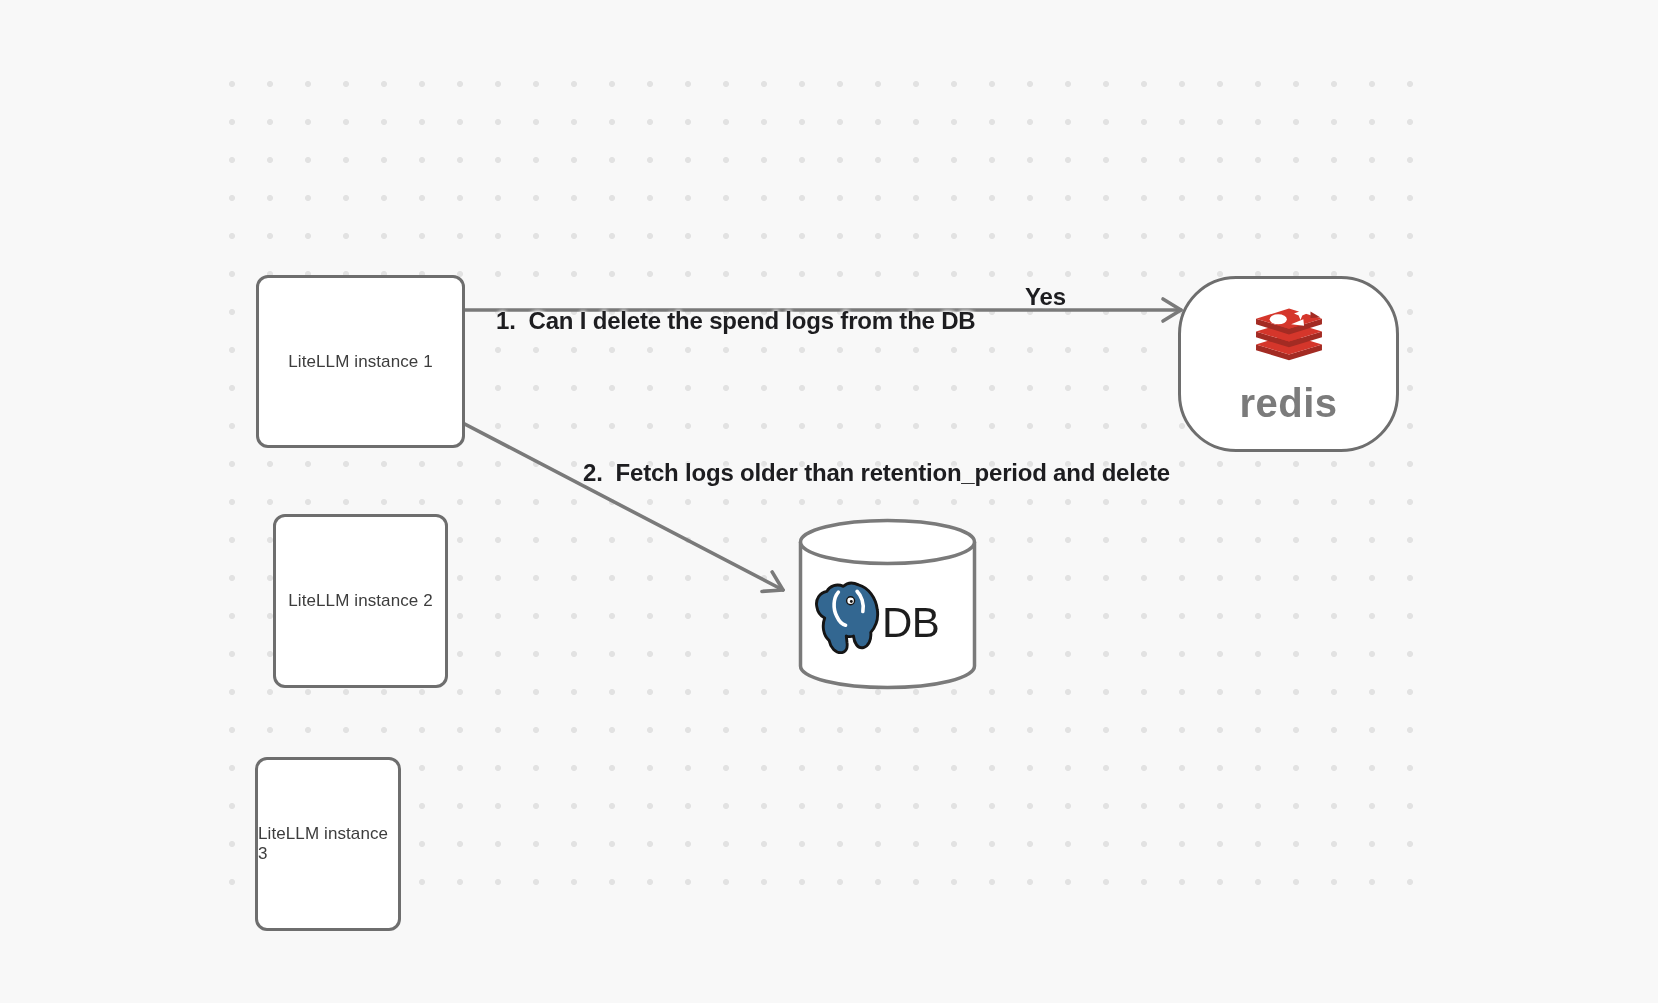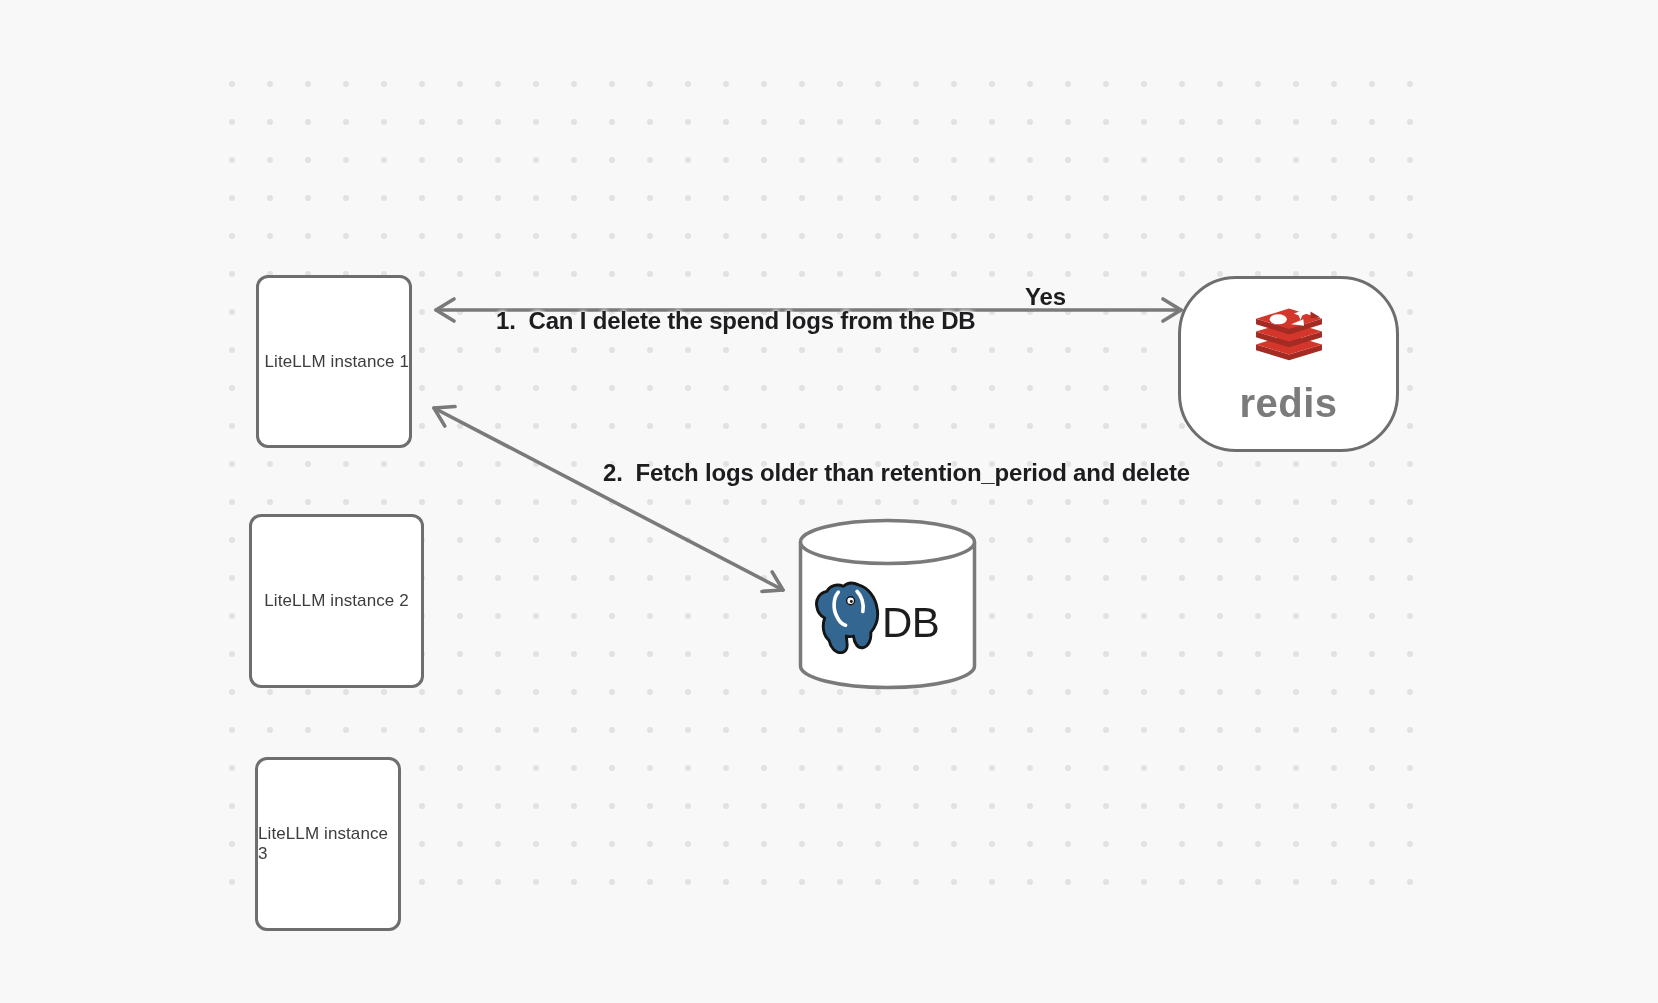--- a/index.html
+++ b/index.html
@@ -17,22 +17,22 @@
   }
   .arrow-layer{position:absolute;left:0;top:0;width:1658px;height:1003px;pointer-events:none;}
   .arrow-line{stroke:var(--arrow,#7a7a7a);stroke-width:3.6;stroke-linecap:round;fill:none;}
   .arrow-head{stroke:var(--arrow,#7a7a7a);stroke-width:3.6;stroke-linecap:round;stroke-linejoin:round;fill:none;}
   .node{
     position:absolute;box-sizing:border-box;
     background:#fff;border:3.5px solid var(--node-border,#6e6e6e);border-radius:12px;
     display:flex;align-items:center;justify-content:center;
     color:var(--node-text,#3d3d3d);font-size:17px;letter-spacing:.1px;
   }
-  .node-1{left:256px;top:275px;width:156px;height:173px;justify-content:flex-end;}
-  .node-2{left:249px;top:514px;width:175px;height:174px;}
+  .node-1{left:256px;top:275px;width:209px;height:173px;}
+  .node-2{left:273px;top:514px;width:175px;height:174px;}
   .node-3{left:255px;top:757px;width:146px;height:174px;}
   .redis-node{
     position:absolute;box-sizing:border-box;left:1178px;top:276px;width:221px;height:176px;
     background:#fff;border:3.5px solid var(--node-border,#6e6e6e);border-radius:58px;
     display:flex;flex-direction:column;align-items:center;justify-content:center;
   }
   .redis-wordmark{
     font-size:40px;font-weight:700;color:var(--redis-wordmark-gray,#7b7b7b);
     letter-spacing:.5px;line-height:1;margin-top:3px;
   }
@@ -44,21 +44,21 @@
     position:absolute;left:84px;top:84px;line-height:1;
     font-size:42px;font-weight:500;color:var(--db-text,#1d1d1d);letter-spacing:-.5px;
   }
   .edge-label{
     position:absolute;white-space:pre;line-height:1;
     font-size:24px;font-weight:700;color:var(--label-text,#1d1d20);letter-spacing:-.2px;
     text-shadow:0 0 4px #f8f8f8,0 0 4px #f8f8f8,0 0 4px #f8f8f8;
   }
   .label-step1{left:496px;top:285px;margin-top:24px;}
   .label-yes{left:1025px;top:285px;}
-  .label-step2{left:583px;top:461px;margin-left:20px;}
+  .label-step2{left:583px;top:461px;}
   .redis-bright{fill:var(--redis-red,#d5362b);}
   .redis-dark{fill:var(--redis-dark-red,#a32b23);}
   .pg-body{fill:var(--postgres-blue,#336791);stroke:#151515;stroke-width:4;stroke-linejoin:round;}
   .pg-white{stroke:#ffffff;stroke-width:5;fill:none;stroke-linecap:round;}
 </style>
 </head>
 <body>
 
 <div class="canvas">
 

